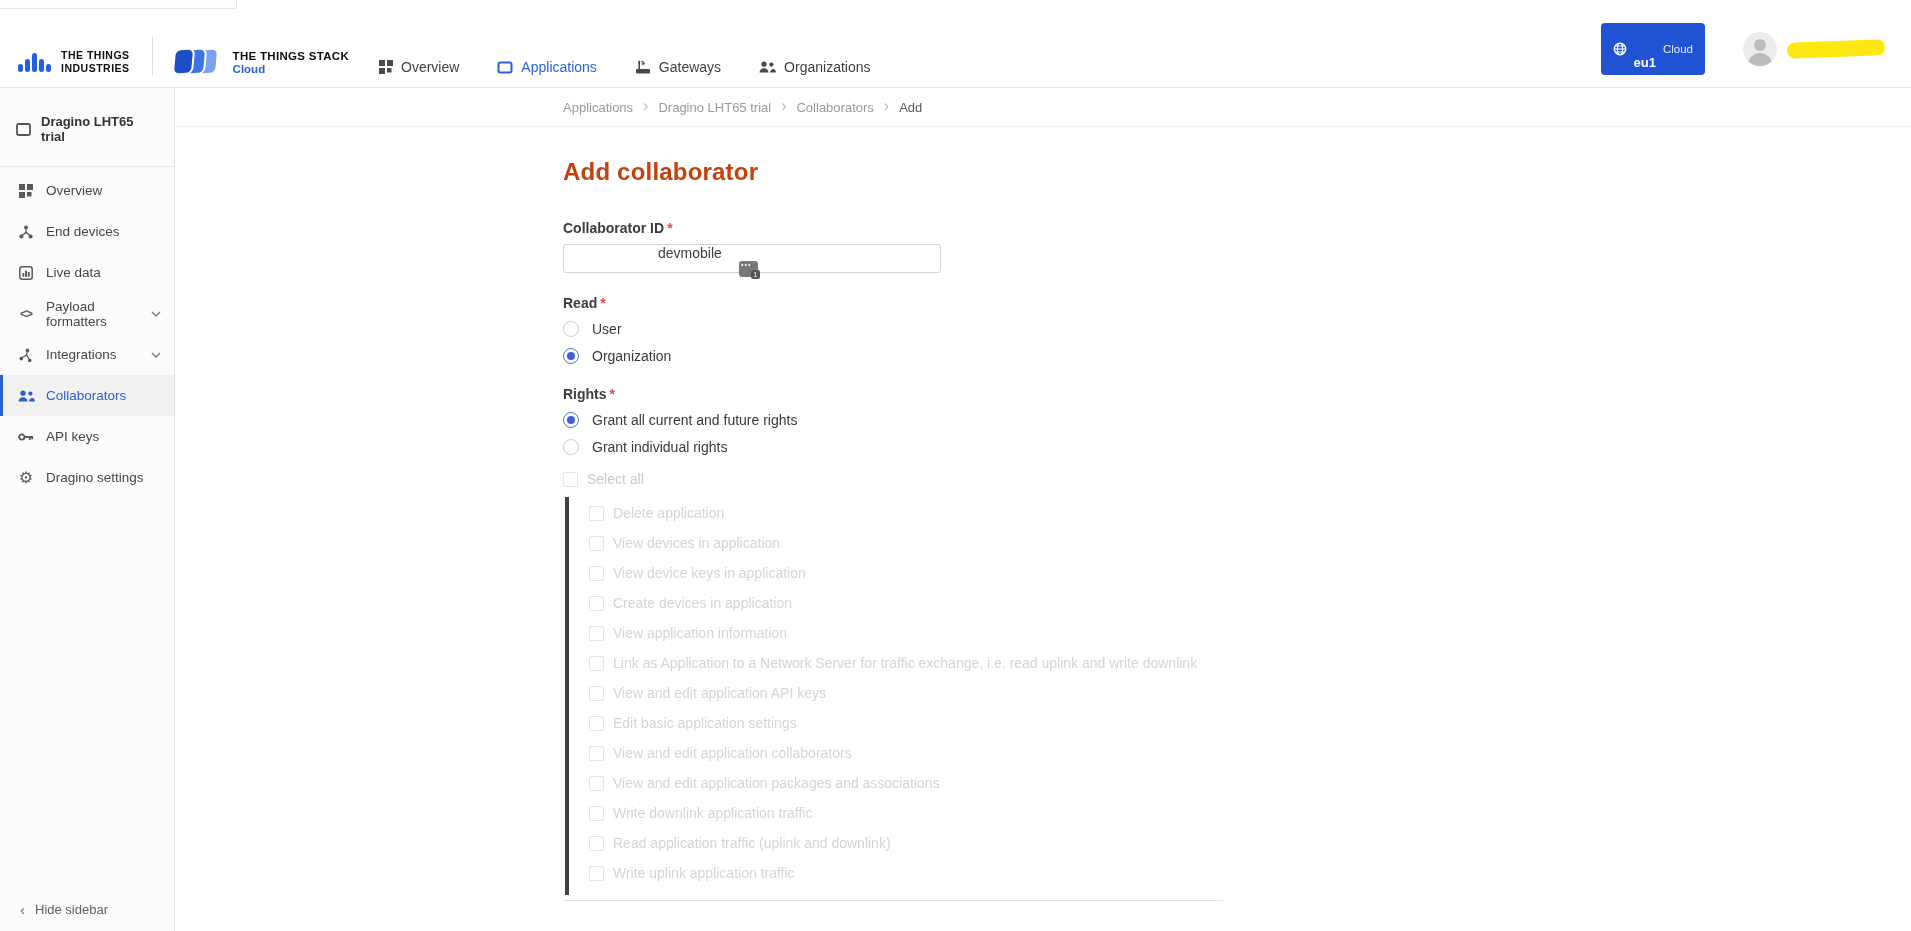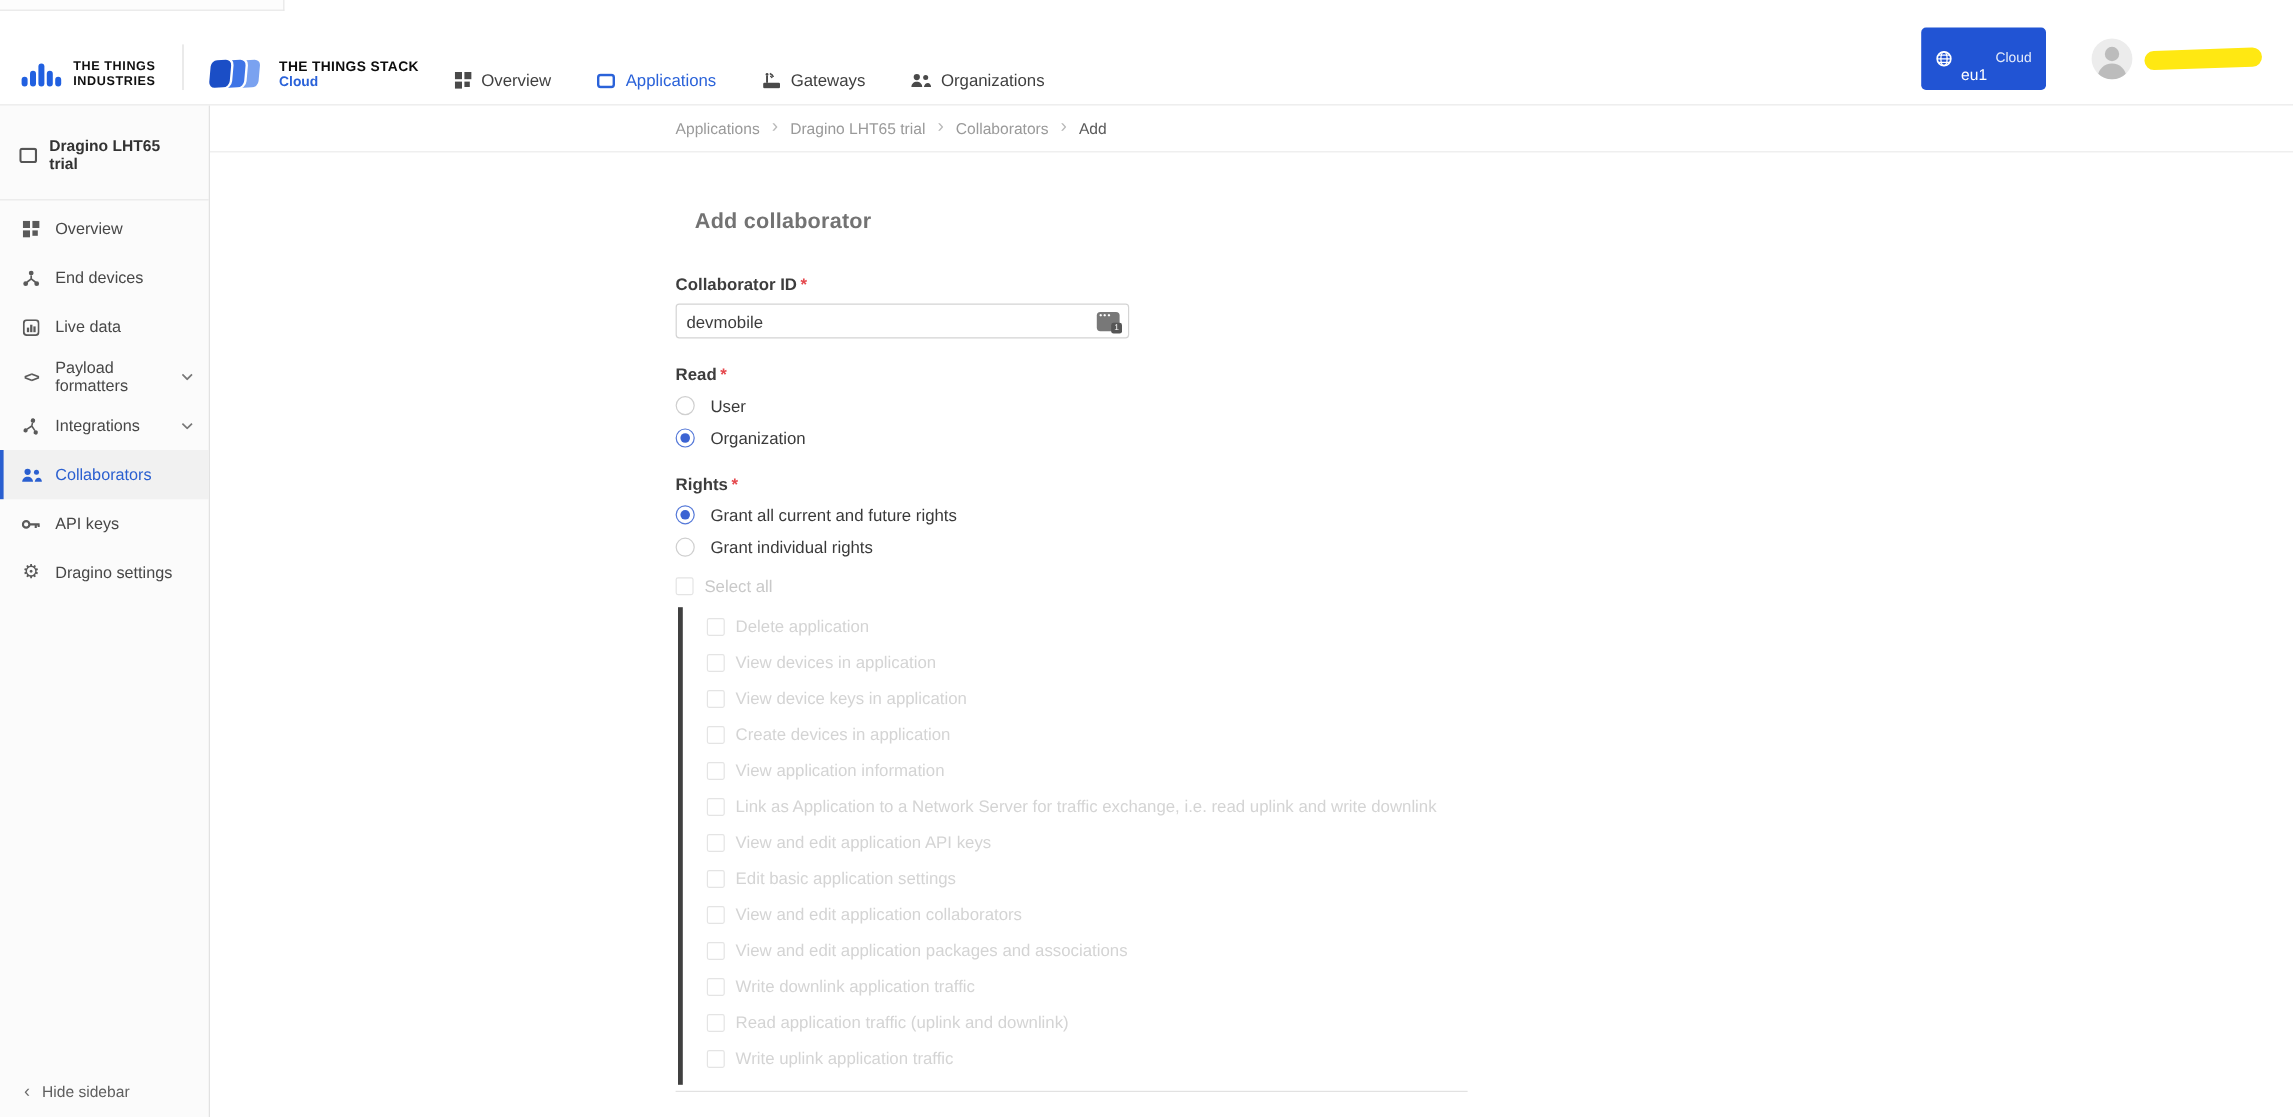--- a/index.html
+++ b/index.html
@@ -43,21 +43,21 @@
     font-size:14px; color:#3f3f3f; cursor:pointer; white-space:nowrap; }
   .nav-item svg { color:#4a4a4a; display:block; }
   .nav-item.active { color:#2a62d9; }
   .nav-item.active svg { color:#2a62d9; }
   .nav-item.active::after { content:""; position:absolute; left:-14px; right:-14px;
     bottom:-31px; height:3px; background:#2a62d9; }
 
   .header-right { margin-left:auto; display:flex; align-items:center; }
   .cluster-badge { display:flex; align-items:center; gap:7px; background:#2154d4; color:#fff;
     border-radius:4px; padding:5px 12px; cursor:pointer; }
-  .cluster-badge .region { font-weight:normal; font-size:13px;margin-top:27px; }
+  .cluster-badge .region { font-weight:bold; font-size:13px;margin-top:27px; }
   .cluster-badge .product { font-size:11.5px; opacity:.88; }
   .avatar { width:34px; height:34px; border-radius:50%; background:#ececec; position:relative;
     overflow:hidden; margin-left:38px; cursor:pointer; }
   .avatar .head { position:absolute; left:11px; top:7px; width:12px; height:12px; border-radius:50%; background:#bcbcbc; }
   .avatar .shoulders { position:absolute; left:5px; top:21px; width:24px; height:16px;
     border-radius:12px 12px 0 0; background:#bcbcbc; }
   .redaction { width:98px; height:16px; background:#ffe812; border-radius:8px;
     transform:rotate(-2deg); margin-left:10px; }
 
   
@@ -82,28 +82,28 @@
   
   .main { position:absolute; left:175px; top:88px; right:0; bottom:0; background:#fff; }
   .breadcrumb-bar { height:39px; border-bottom:1px solid #ececec; display:flex; align-items:center;
     padding-left:388px; }
   .breadcrumb { display:flex; align-items:center; gap:10px; font-size:13px; color:#9a9a9a; }
   .breadcrumb .bc-link { cursor:pointer; }
   .breadcrumb .sep { color:#b9b9b9; font-size:16px; line-height:1; margin-top:-2px; }
   .breadcrumb .current { color:#5a5a5a; }
 
   .content { padding:31px 0 0 388px; }
-  .page-title { margin:16px; font-size:18px; font-weight:bold; color:#737373; letter-spacing:.2px; }
+  .page-title { margin:0; font-size:24px; font-weight:bold; color:#c2410c; letter-spacing:.2px; }
 
   .form { margin-top:34px; width:660px; }
   .field-label { font-size:14px; font-weight:bold; color:#3d3d3d; margin-bottom:8px; }
   .req { color:#e5484d; margin-left:3px; font-weight:bold; }
 
   .text-input-wrap { width:378px; height:29px; border:1px solid #d4d4d4; border-radius:3px;
-    display:flex; align-items:center; padding:0 7px 0 0; background:#fff; }
+    display:flex; align-items:center; padding:0 7px 0 0; background:#fff;flex-direction:column; }
   .text-input-wrap input { border:none; outline:none; flex:1; height:100%; padding:0 8px;
     font-size:14px; color:#3d3d3d; font-family:inherit; background:transparent; }
   .pm-icon { flex:none; width:19px; height:16px; background:#787878; border-radius:3px; position:relative; }
   .pm-icon .dots { position:absolute; top:0px; left:2px; font-size:7px; color:#fff; letter-spacing:1px; }
   .pm-icon .badge { position:absolute; right:-2px; bottom:-2px; width:9px; height:9px; background:#565656;
     border-radius:2px; color:#fff; font-size:7px; line-height:9px; text-align:center; }
 
   .group { margin-top:22px; }
   .group-rights { margin-top:20px; }
   .radio-row { display:flex; align-items:center; gap:13px; height:20px; margin-bottom:7px;

